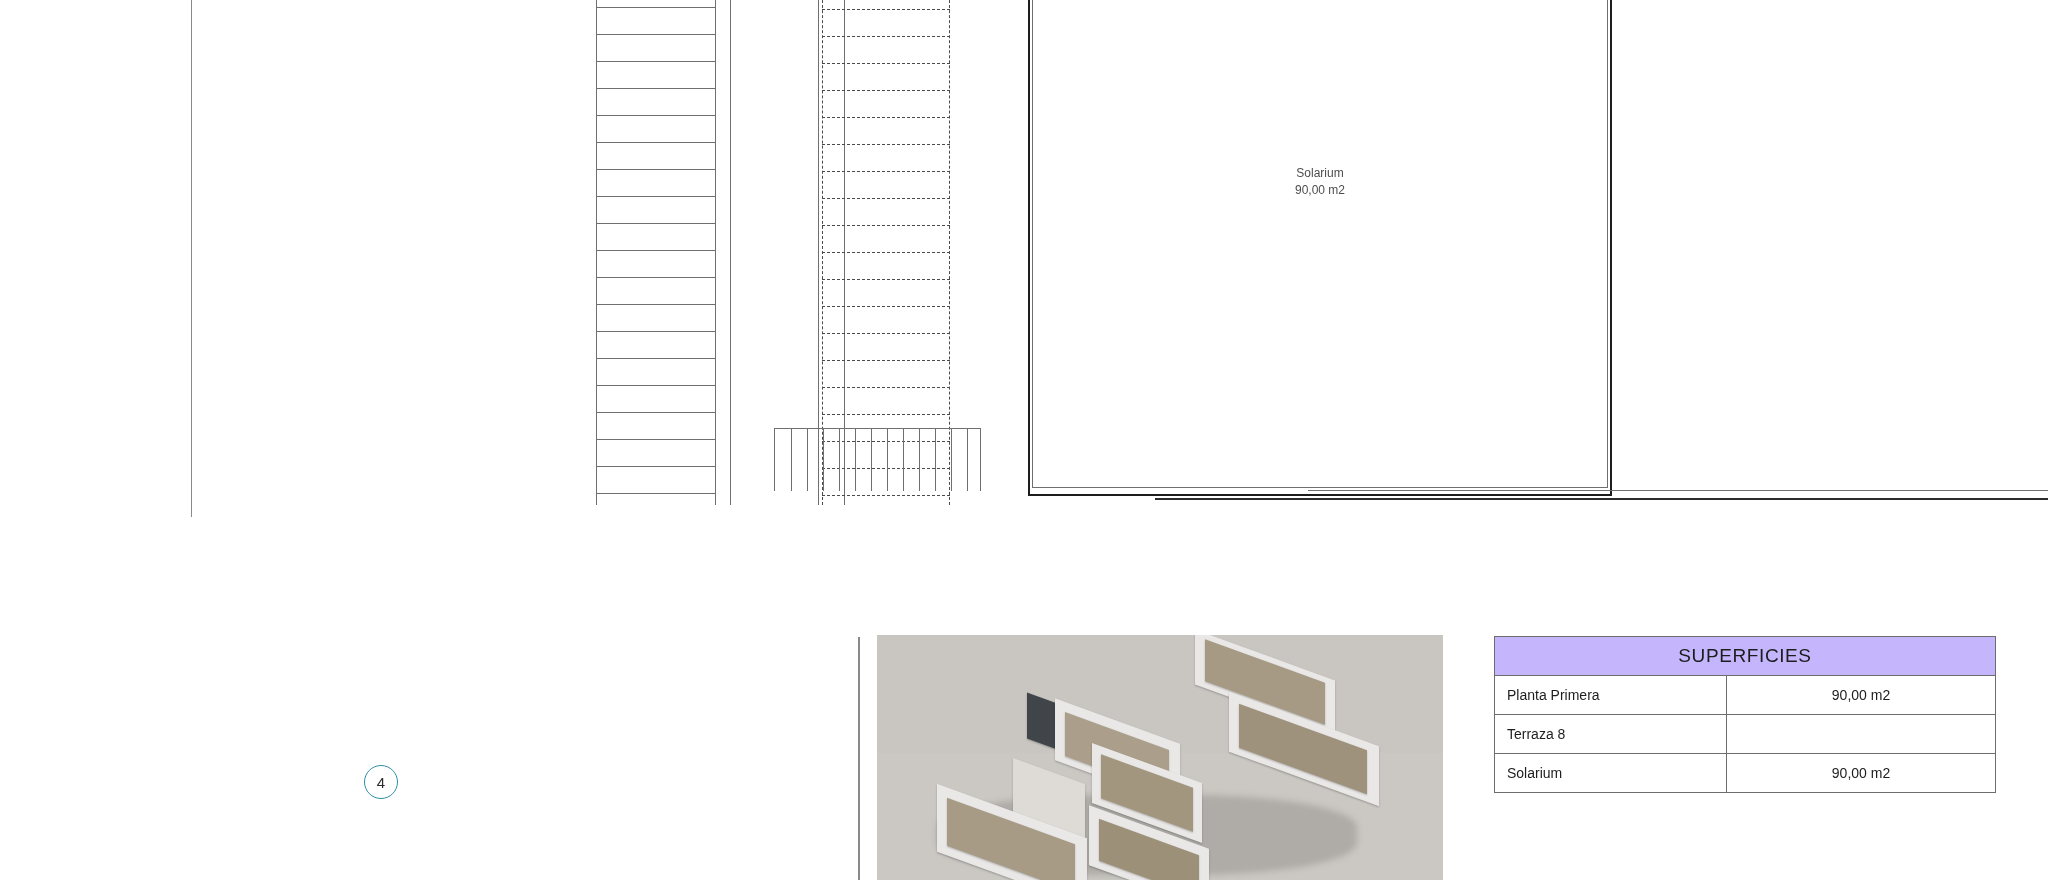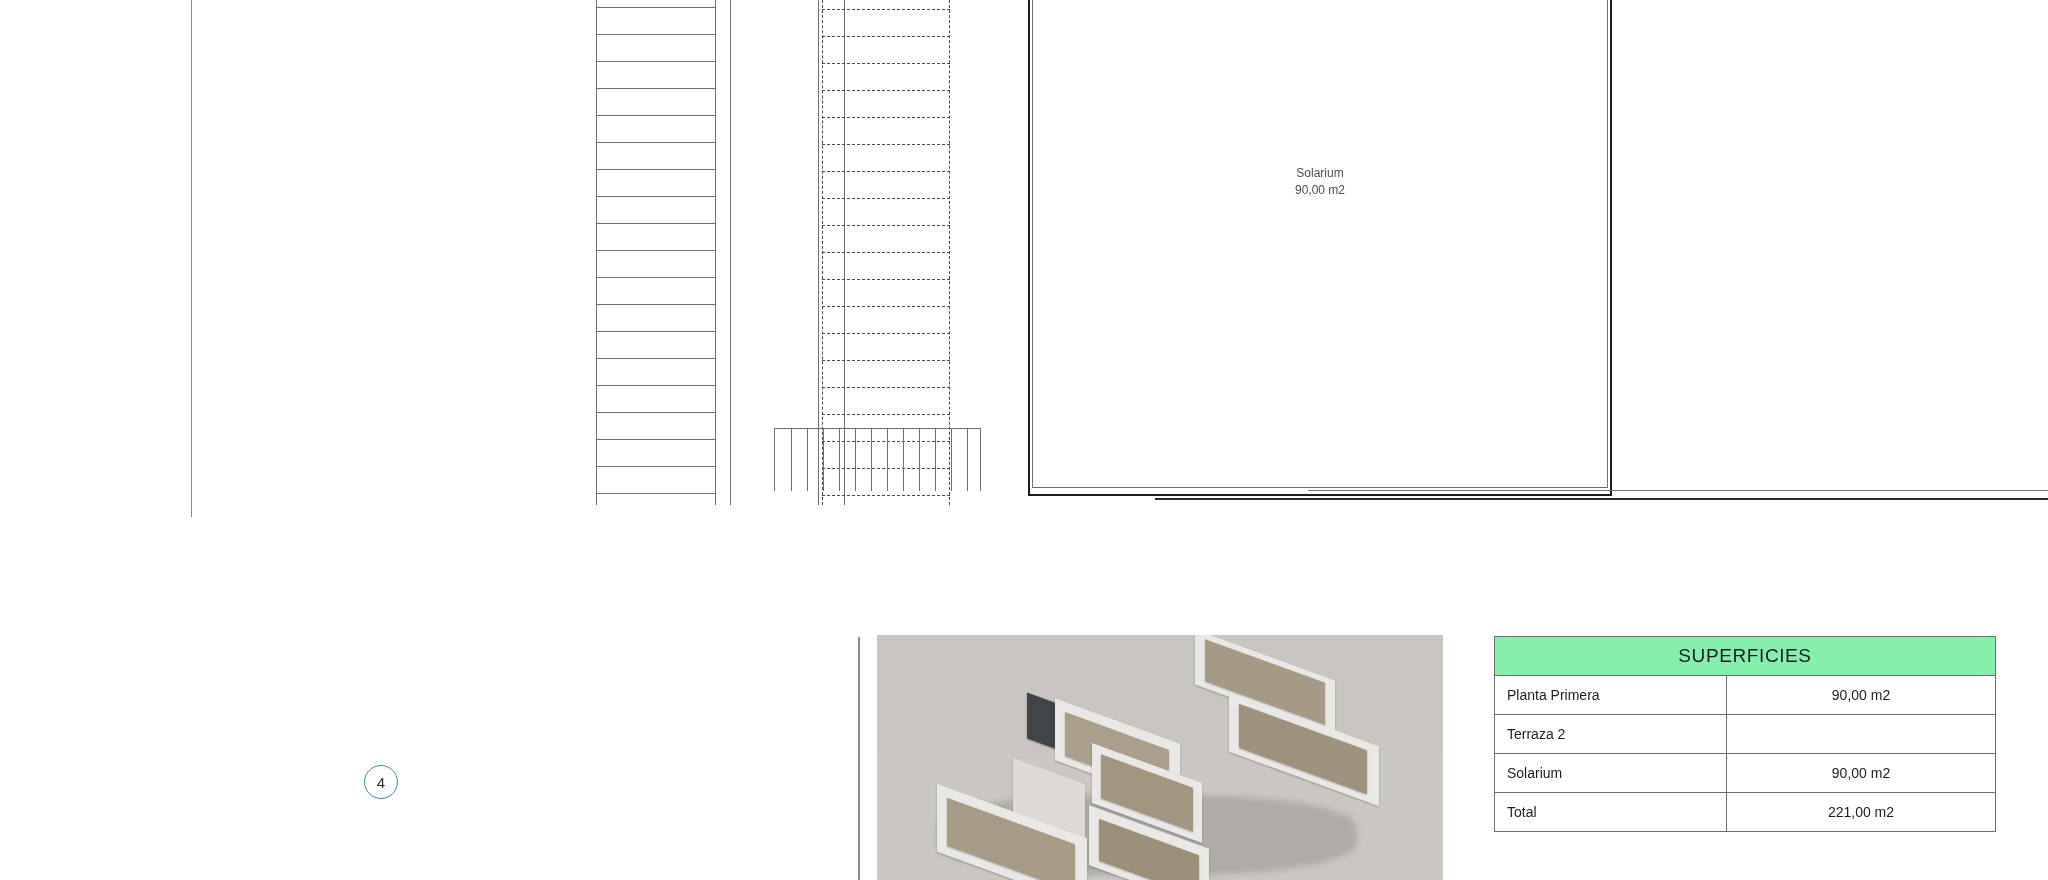--- a/index.html
+++ b/index.html
@@ -237,21 +237,21 @@
     position: absolute;
     left: 1494px;
     top: 636px;
     width: 500px;
     border: 1px solid #6d6d6d;
     border-collapse: collapse;
     background: #ffffff;
   }
   .areas-table .thead {
     display: flex;
-    background: #86efac;
+    background: #c4b5fd;
     border-bottom: 1px solid #6d6d6d;
     height: 38px;
     align-items: center;
     justify-content: center;
   }
   .areas-table .thead span {
     font-size: 19px;
     letter-spacing: 0.6px;
     color: #1d1d1d;
   }
@@ -405,25 +405,21 @@
   <div class="areas-table">
     <div class="thead">
       <span>SUPERFICIES</span>
     </div>
 
     <div class="row">
       <div class="cell-label">Planta Primera</div>
       <div class="cell-value">90,00 m2</div>
     </div>
     <div class="row">
-      <div class="cell-label">Terraza 2</div>
+      <div class="cell-label">Terraza 8</div>
     </div>
     <div class="row">
       <div class="cell-label">Solarium</div>
       <div class="cell-value">90,00 m2</div>
     </div>
-    <div class="row">
-      <div class="cell-label">Total</div>
-      <div class="cell-value">221,00 m2</div>
-    </div>
   </div>
 
 </div>
 
 </body></html>

